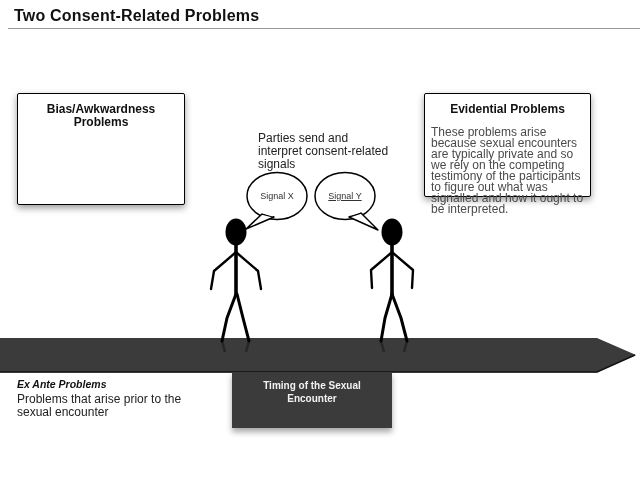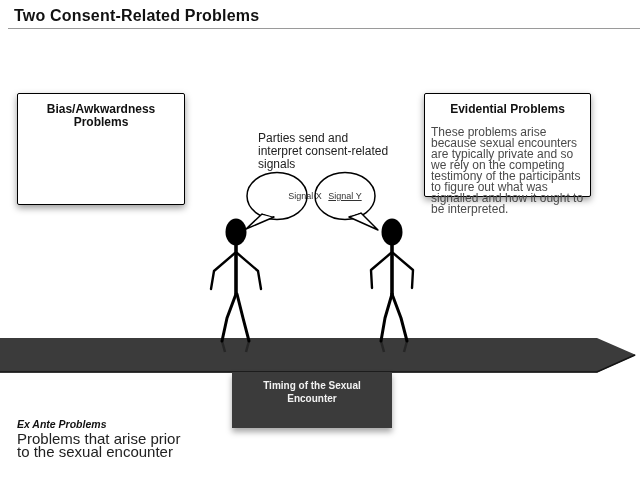--- a/index.html
+++ b/index.html
@@ -23,34 +23,34 @@
   }
   #bias-box .box-title{width:120px;}
   #evidential-box .box-title{width:150px;}
   .callout .box-body{
     font-size:12px;line-height:11px;color:#4a4a4a;margin-top:11px;padding:0 5px 0 6px;text-align:left;
   }
   
   #center-caption{left:258px;top:132px;width:132px;font-size:12px;line-height:13px;color:#222;}
   
   .bubble-label{width:60px;text-align:center;font-size:9px;color:#333;}
-  #bubble-label-x{left:247px;top:191px;margin-left:28px;}
+  #bubble-label-x{left:247px;top:191px;}
   #bubble-label-y{left:315px;top:191px;text-decoration:underline;}
   
   #timing-box{
     left:232px;top:372px;width:160px;height:56px;background:#3b3b3b;
     box-shadow:0 4px 6px rgba(0,0,0,.35);
   }
   #timing-label{
     margin:8px auto 0 auto;width:130px;text-align:center;
     color:#f2f2f2;font-weight:bold;font-size:10px;line-height:12.5px;
   }
   
-  .phase-block .phase-title{font-weight:bold;font-style:italic;font-size:10.5px;color:#111;margin-top:40px;}
-  .phase-block .phase-body{font-size:15px;line-height:12.5px;color:#222;margin-top:3px;}
+  .phase-block .phase-title{font-weight:bold;font-style:italic;font-size:10.5px;color:#111;}
+  .phase-block .phase-body{font-size:12px;line-height:12.5px;color:#222;margin-top:3px;}
   #ex-ante{left:17px;top:378px;width:170px;}
   #ex-post{left:468px;top:378px;width:145px;}
   
   #figure-layer{left:0;top:0;width:640px;height:480px;}
 </style>
 </head>
 <body>
 
 <div id="slide">
 

